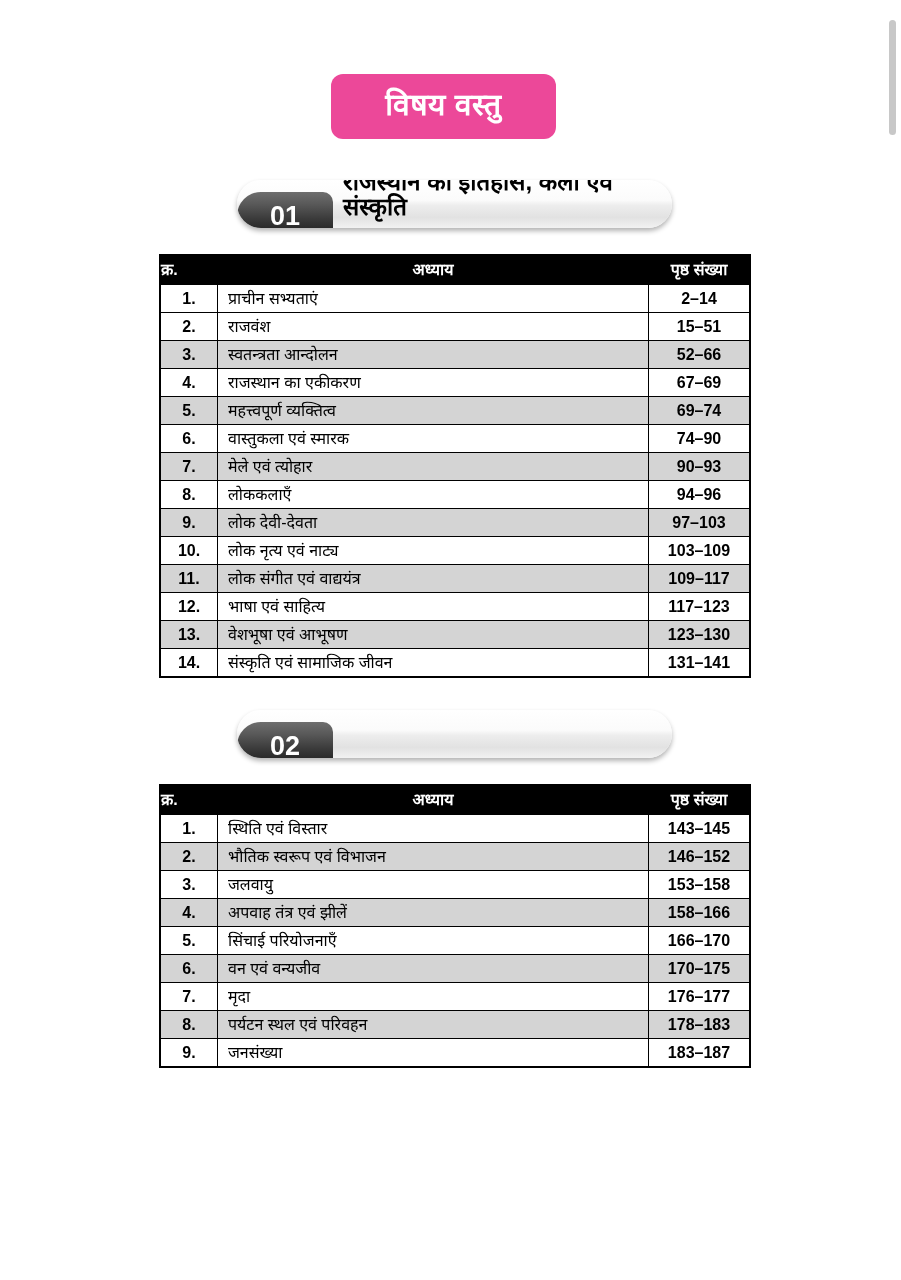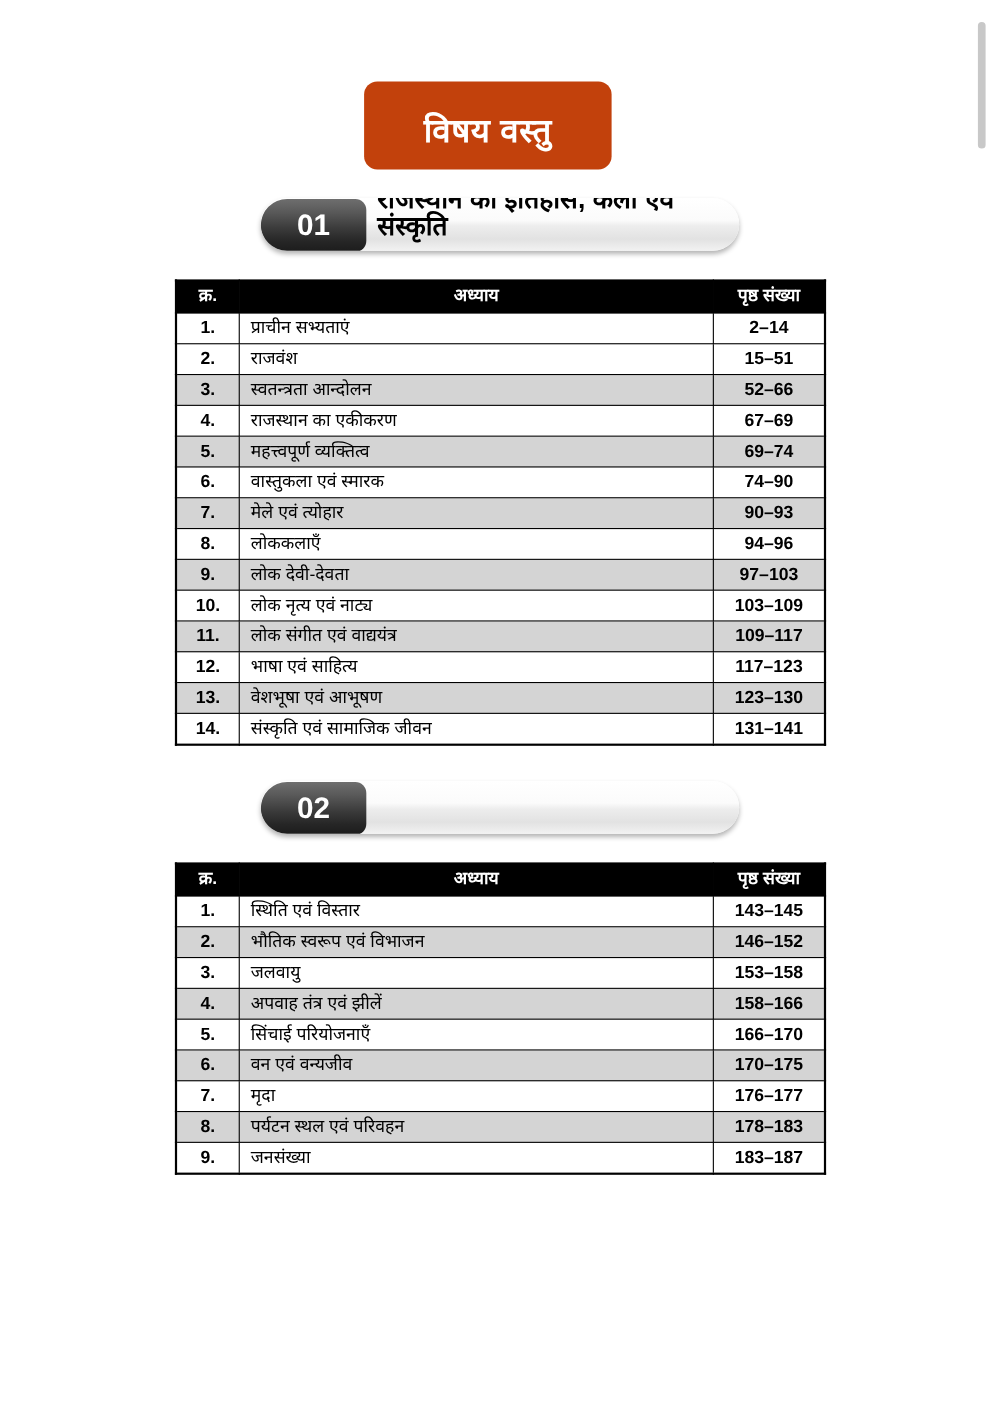--- a/index.html
+++ b/index.html
@@ -45,23 +45,23 @@
   
   .title-wrap {
     position: absolute;
     top: 74px;
     left: 0;
     width: 887px;
     text-align: center;
   }
   .title-badge {
     display: inline-block;
-    background: #c2410c;
+    background: #ec4899;
     color: #ffffff;
-    padding: 29px 54px 18px 54px;
+    padding: 14px 54px 18px 54px;
     border-radius: 12px;
     font-size: 30px;
     font-weight: 700;
     line-height: 1.1;
     letter-spacing: 0.5px;
   }
 
   
   .section-banner {
     position: absolute;
@@ -74,21 +74,21 @@
         #fbfbfb 42%,
         #ededed 53%,
         #e2e2e2 78%,
         #f2f2f2 100%);
     box-shadow: 0 3px 5px rgba(0,0,0,0.30);
     overflow: hidden;
   }
   .banner-number {
     position: absolute;
     left: 0;
-    top: 1px;
+    top: 12px;
     width: 96px;
     height: 48px;
     border-radius: 24px 10px 10px 24px;
     background: linear-gradient(to bottom,
         #6e6e6e 0%,
         #595959 25%,
         #3b3b3b 55%,
         #262626 80%,
         #1c1c1c 100%);
     color: #ffffff;
@@ -135,21 +135,21 @@
   }
   .toc-table thead th {
     background: #000000;
     color: #ffffff;
     font-weight: 700;
     height: 28px;
     font-size: 16px;
     vertical-align: middle;
     border-color: #000000;
   }
-  .col-sr    { width: 56px;  text-align: center; margin-top: 36px; }
+  .col-sr    { width: 56px;  text-align: left; margin-top: 36px; }
   .col-chap  { width: 430px; text-align: center;   }
   .col-page  { width: 100px; text-align: center; }
 
   .toc-table td.cell-sr {
     text-align: center;
     font-weight: 700;
     font-size: 16px;
     vertical-align: middle;
   }
   .toc-table td.cell-chap {

